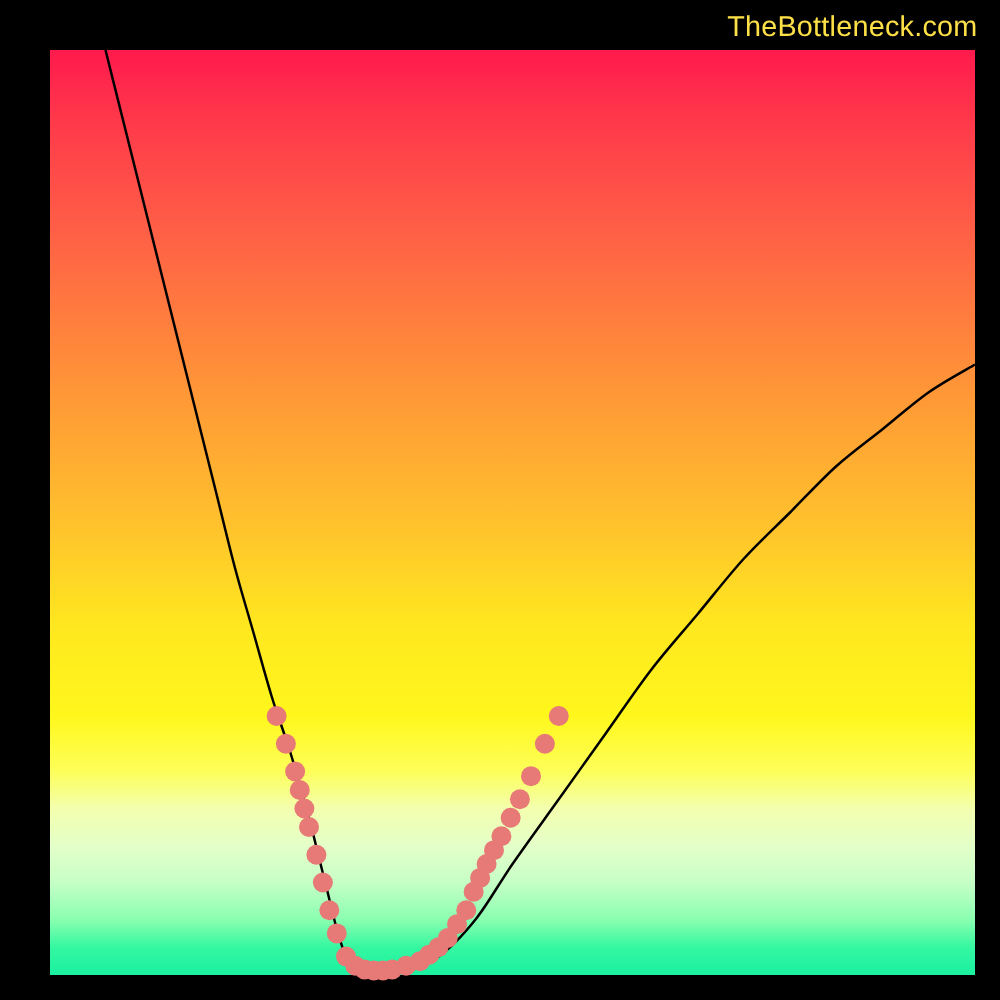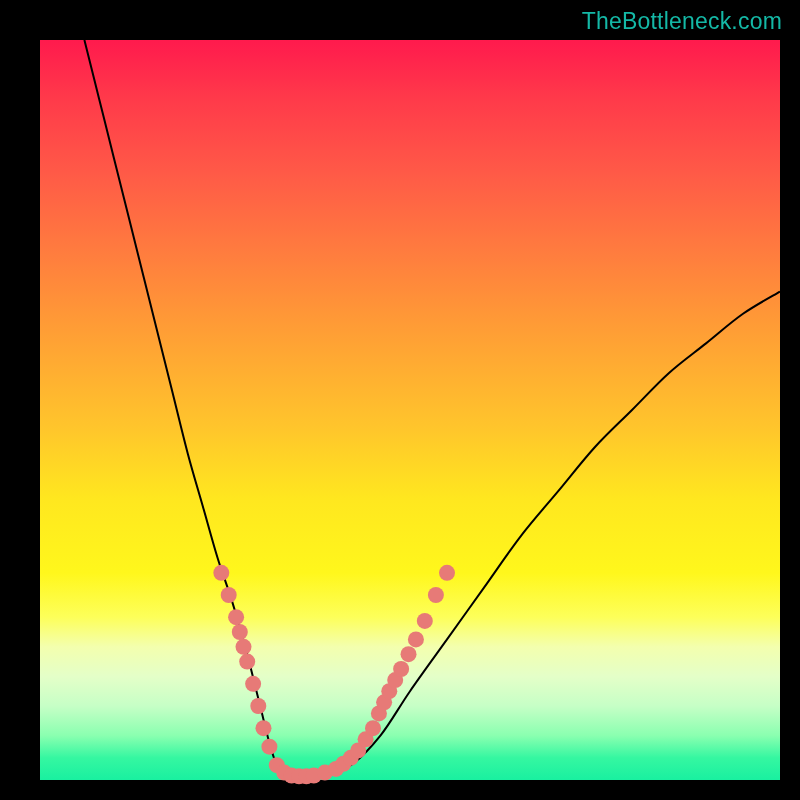--- a/index.html
+++ b/index.html
@@ -42,21 +42,21 @@
       #c6ffc6 90%,
       #8affb0 94%,
       #35f7a1 97%,
       #19f0a0 100%
     );
   }
   .watermark {
     position: absolute;
     top: 8px;
     right: 18px;
-    color: #14b8a6;
+    color: #fde047;
     font-size: 23px;
     font-weight: 400;
     letter-spacing: 0.2px;
   }
   svg.curve {
     position: absolute;
     left: 0;
     top: 0;
     width: 740px;
     height: 740px;

